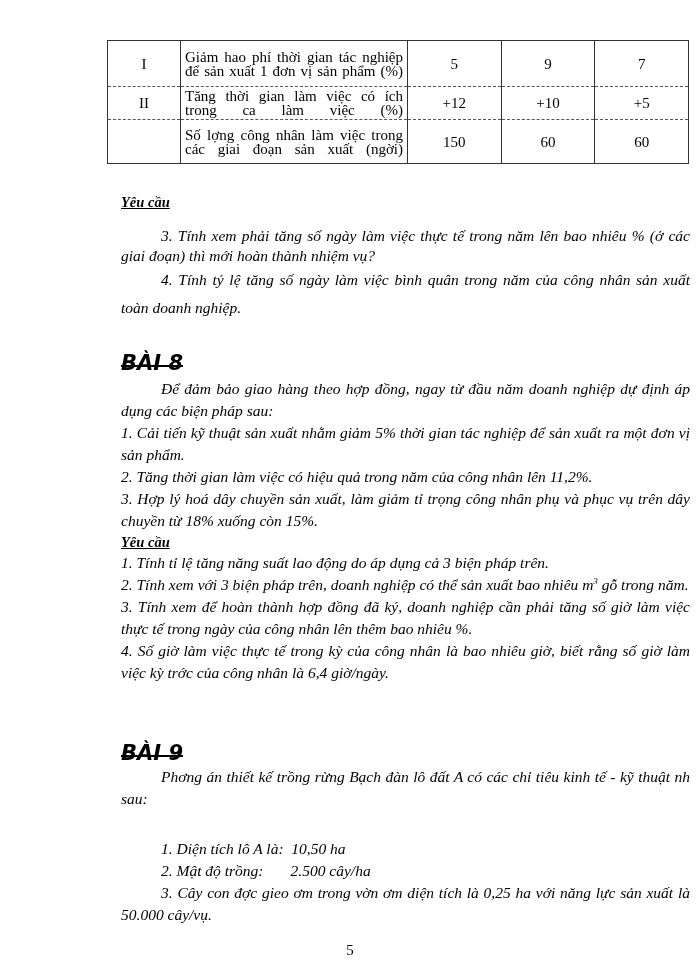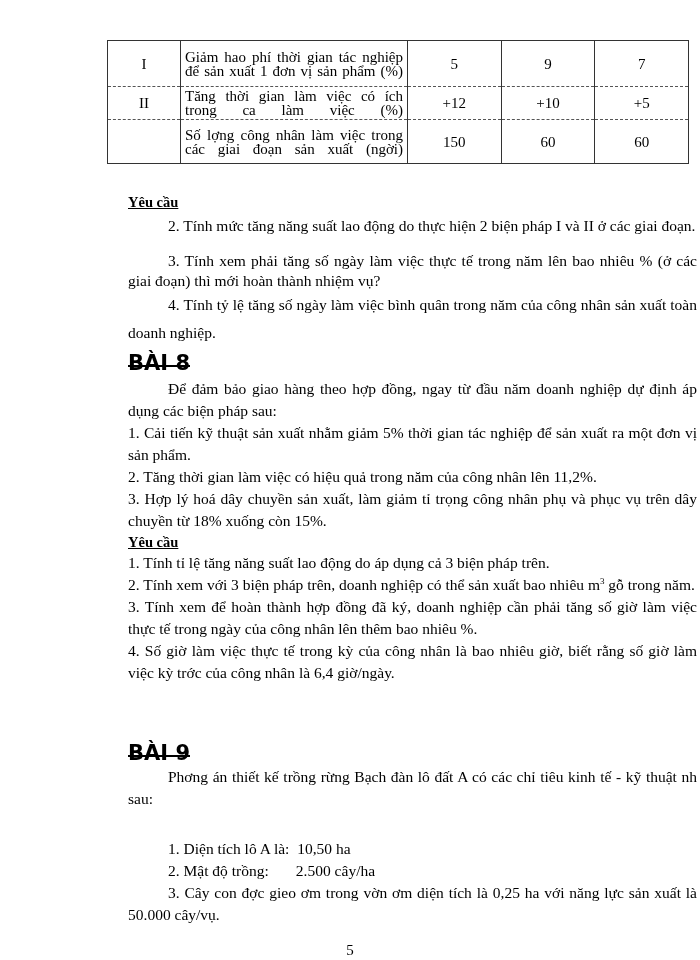--- a/index.html
+++ b/index.html
@@ -24,21 +24,21 @@
   }
   table.data-table tr:first-child td { border-top: 1px solid #333; }
   table.data-table tr:last-child td { border-bottom: 1.5px solid #333; }
   td.c-id { text-align: center; width: 64px; }
   td.c-desc { text-align: justify; text-align-last: justify; width: 218px; padding: 1px 4px 0 5px; }
   td.c-val { text-align: center; }
   tr.r1 td { height: 45px; }
   tr.r2 td { height: 32px; }
   tr.r3 td { height: 43px; }
 
-  .block { position: absolute; left: 128px; width: 569px; line-height: 22px; font-size: 15.5px; text-align: justify; }
+  .block { position: absolute; left: 121px; width: 569px; line-height: 22px; font-size: 15.5px; text-align: justify; font-style: italic; }
   .indent { text-indent: 40px; }
   .p { margin: 0; }
   .heading-req { font-weight: bold; text-decoration: underline; font-size: 14.5px; }
   .bai {
     font-family: "DejaVu Sans", sans-serif; font-weight: bold; font-size: 21px;
     letter-spacing: 0px; position: relative; display: inline-block; line-height: 22px;
   }
   .bai::after {
     content: ""; position: absolute; left: 0; right: 0; top: 50%; height: 2px;
     background: #000; transform: translateY(2px);
@@ -72,21 +72,20 @@
       <td class="c-desc">Số lợng công nhân làm việc trong các giai đoạn sản xuất (ngời)</td>
       <td class="c-val">150</td>
       <td class="c-val">60</td>
       <td class="c-val">60</td>
     </tr>
   </tbody>
     </table>
 
   <div class="block" style="top:193px;">
     <div class="heading-req" style="line-height:18px;">Yêu cầu</div>
-    <p class="p indent" style="margin-top:5px; line-height:20px;">2. Tính mức tăng năng suất lao động do thực hiện 2 biện pháp I và II ở các giai đoạn.</p>
     <p class="p indent" style="margin-top:15px; line-height:20px;">3. Tính xem phải tăng số ngày làm việc thực tế trong năm lên bao nhiêu % (ở các giai đoạn) thì mới hoàn thành nhiệm vụ?</p>
     <p class="p indent" style="line-height:28px;">4. Tính tỷ lệ tăng  số ngày làm việc bình quân trong năm của công nhân sản xuất toàn doanh nghiệp.</p>
   </div>
 
   <div class="block" style="top:352px;">
     <div class="bai">BÀI 8</div>
     <p class="p indent" style="margin-top:2px;">Để đảm bảo giao hàng theo hợp đồng, ngay từ đầu năm doanh nghiệp dự định áp dụng các biện pháp sau:</p>
     <p class="p">1. Cải tiến kỹ thuật sản xuất nhằm giảm 5% thời gian tác nghiệp để sản xuất ra một đơn vị sản phẩm.</p>
     <p class="p">2. Tăng thời gian làm việc có hiệu quả trong năm của công nhân lên 11,2%.</p>
     <p class="p">3. Hợp lý hoá dây chuyền sản xuất, làm giảm tỉ trọng công nhân phụ và phục vụ trên dây chuyền từ 18% xuống còn 15%.</p>

